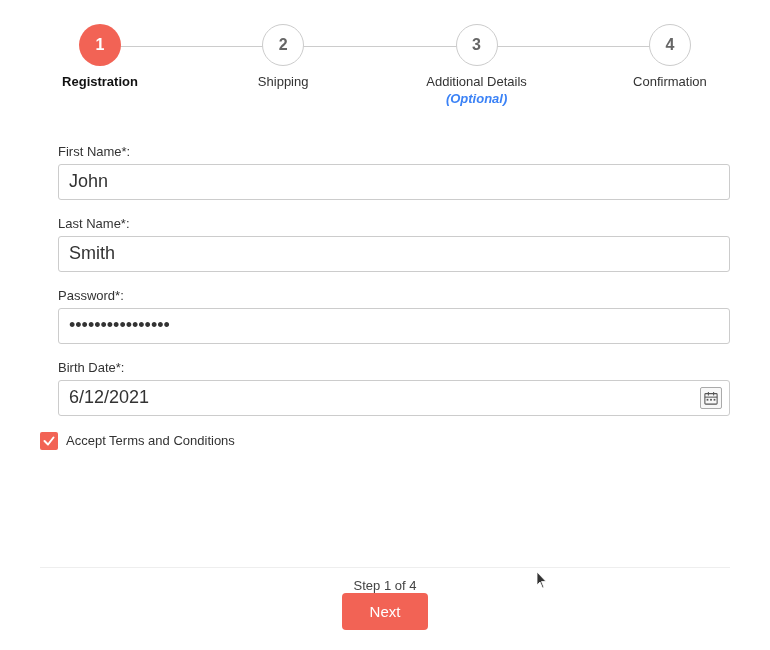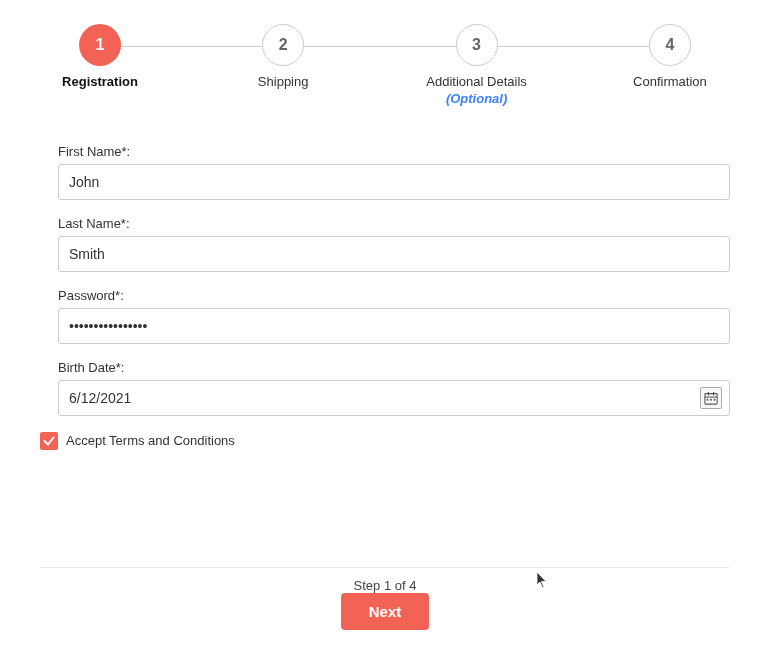--- a/index.html
+++ b/index.html
@@ -112,21 +112,21 @@
       color: #333;
       margin-bottom: 5px;
     }
 
     .form-input {
       width: 100%;
       height: 36px;
       border: 1px solid #ccc;
       border-radius: 3px;
       padding: 0 10px;
-      font-size: 14px;
+      font-size: 18px;
       color: #333;
       outline: none;
     }
 
     .date-wrapper {
       position: relative;
     }
 
     .date-wrapper .form-input {
       padding-right: 20px;
@@ -202,21 +202,21 @@
       color: #444;
     }
 
     .next-button {
       background: #f26355;
       color: #fff;
       border: none;
       border-radius: 4px;
       padding: 10px 28px;
       font-size: 15px;
-      font-weight: 700;
+      font-weight: 400;
       cursor: pointer;
     }
 
     
     .cursor {
       position: absolute;
       width: 12px;
       height: 18px;
       pointer-events: none;
       z-index: 999;

